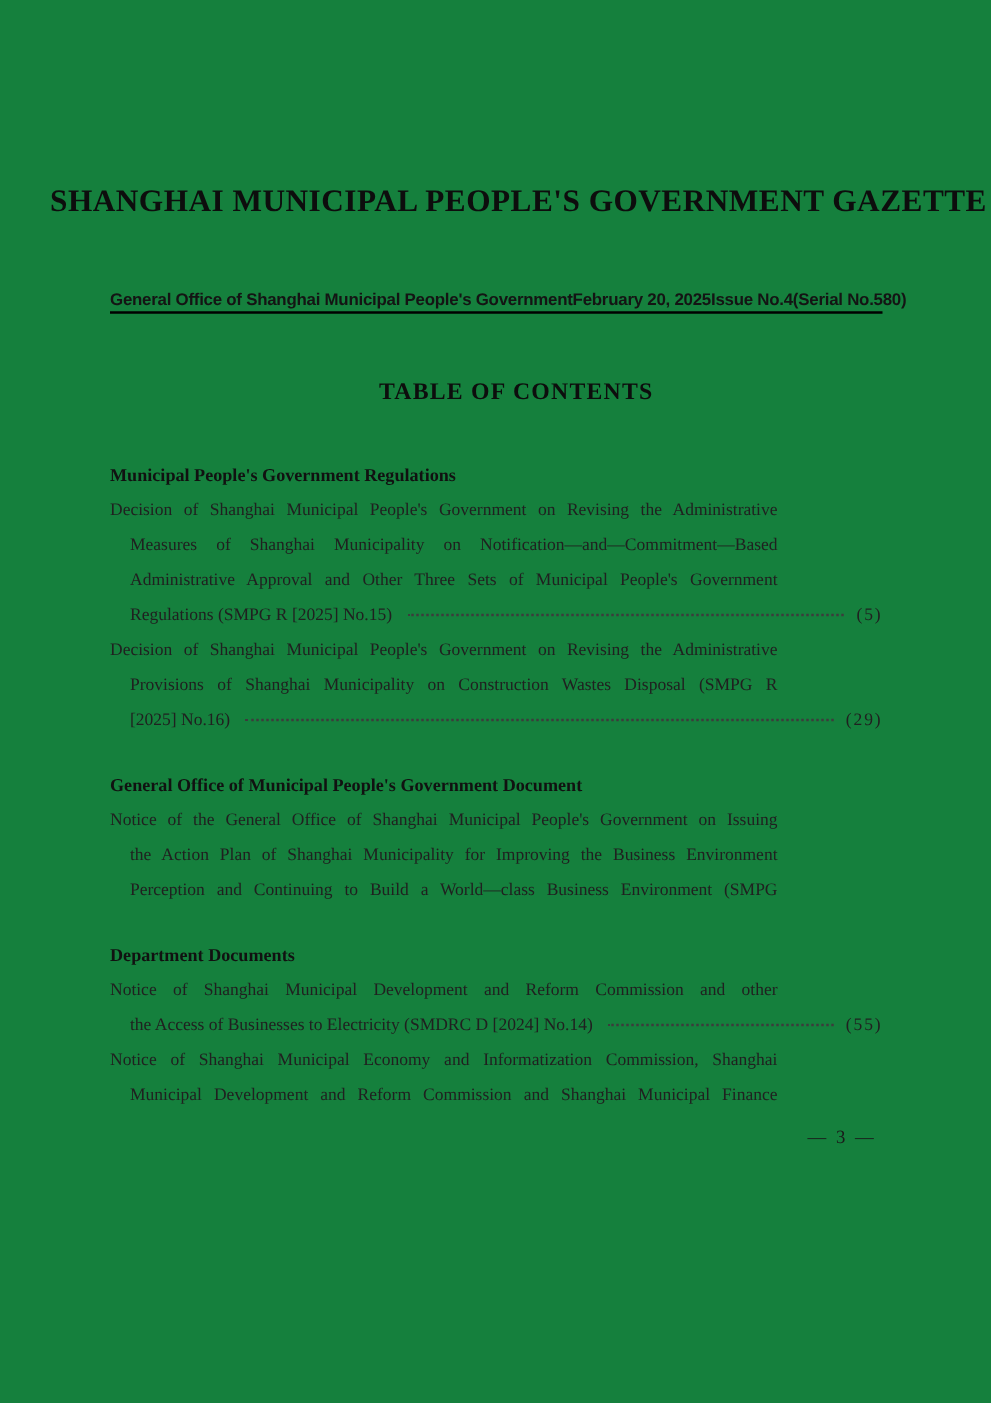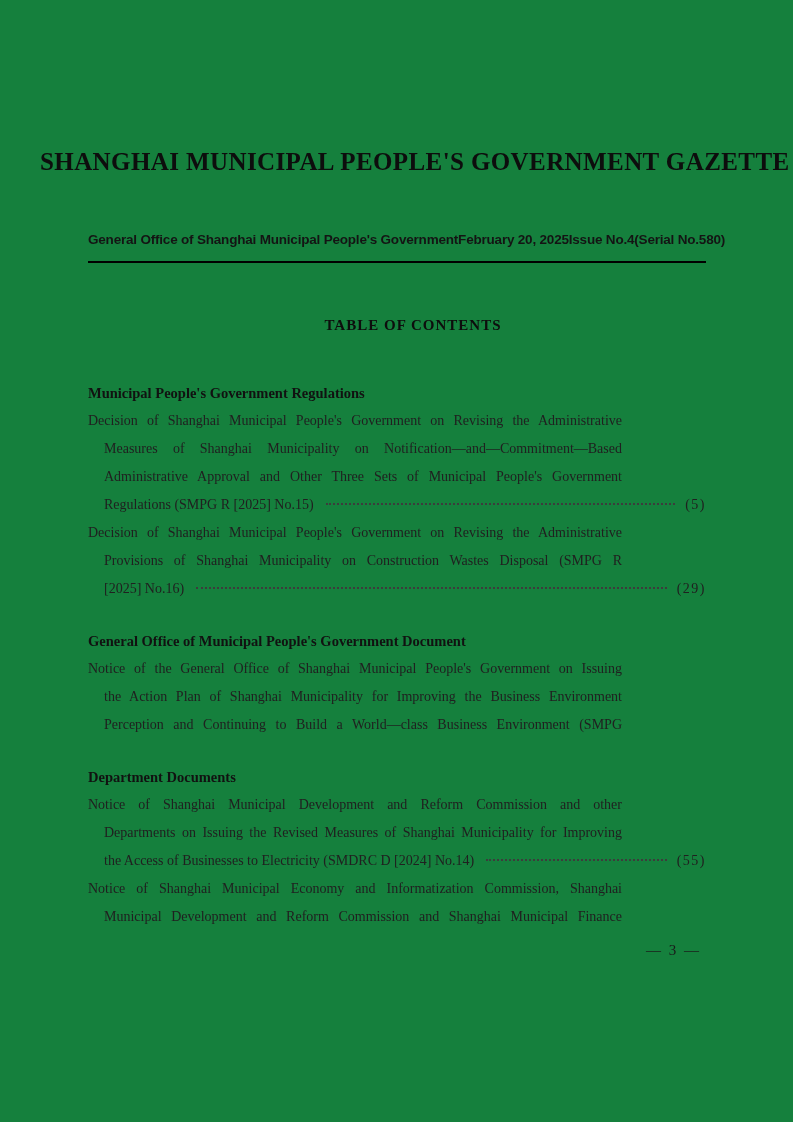--- a/index.html
+++ b/index.html
@@ -29,29 +29,29 @@
     margin:54px 87px 0 88px;
     display:flex;
     justify-content:space-between;
     align-items:baseline;
     font-family:"Liberation Sans", sans-serif;
     font-weight:700;
     font-size:13.5px;
     line-height:17px;
     letter-spacing:-0.2px;
     color:#141414;
-    padding-bottom:13px;
+    padding-bottom:1px;
     border-bottom:2.5px solid #000;
     white-space:nowrap;
   }
   .toc-title {
     margin:51px 0 0 0;
     text-align:center;
     font-weight:700;
-    font-size:15px;
+    font-size:19px;
     line-height:23px;
     letter-spacing:1px;
     color:#0d0d0d;
     padding-left:33px;
   }
   .toc {
     margin:42px 87px 0 88px;
     font-size:14px;
     color:#202020;
   }
@@ -144,21 +144,20 @@
         <div class="line just cont">the Action Plan of Shanghai Municipality for Improving the Business Environment</div>
         <div class="line just cont">Perception and Continuing to Build a World—class Business Environment (SMPG</div>
       </div>
     </div>
 
     <div class="toc-section">
       <div class="sec-heading line">Department Documents</div>
 
       <div>
         <div class="line just">Notice of Shanghai Municipal Development and Reform Commission and other</div>
-        <div class="line just cont">Departments on Issuing the Revised Measures of Shanghai Municipality for Improving</div>
         <div class="line leader cont">
           <span>the Access of Businesses to Electricity (SMDRC D [2024] No.14)</span>
           <span class="dots"></span>
           <span class="pg">(55)</span>
         </div>
       </div>
 
       <div>
         <div class="line just">Notice of Shanghai Municipal Economy and Informatization Commission, Shanghai</div>
         <div class="line just cont">Municipal Development and Reform Commission and Shanghai Municipal Finance</div>

